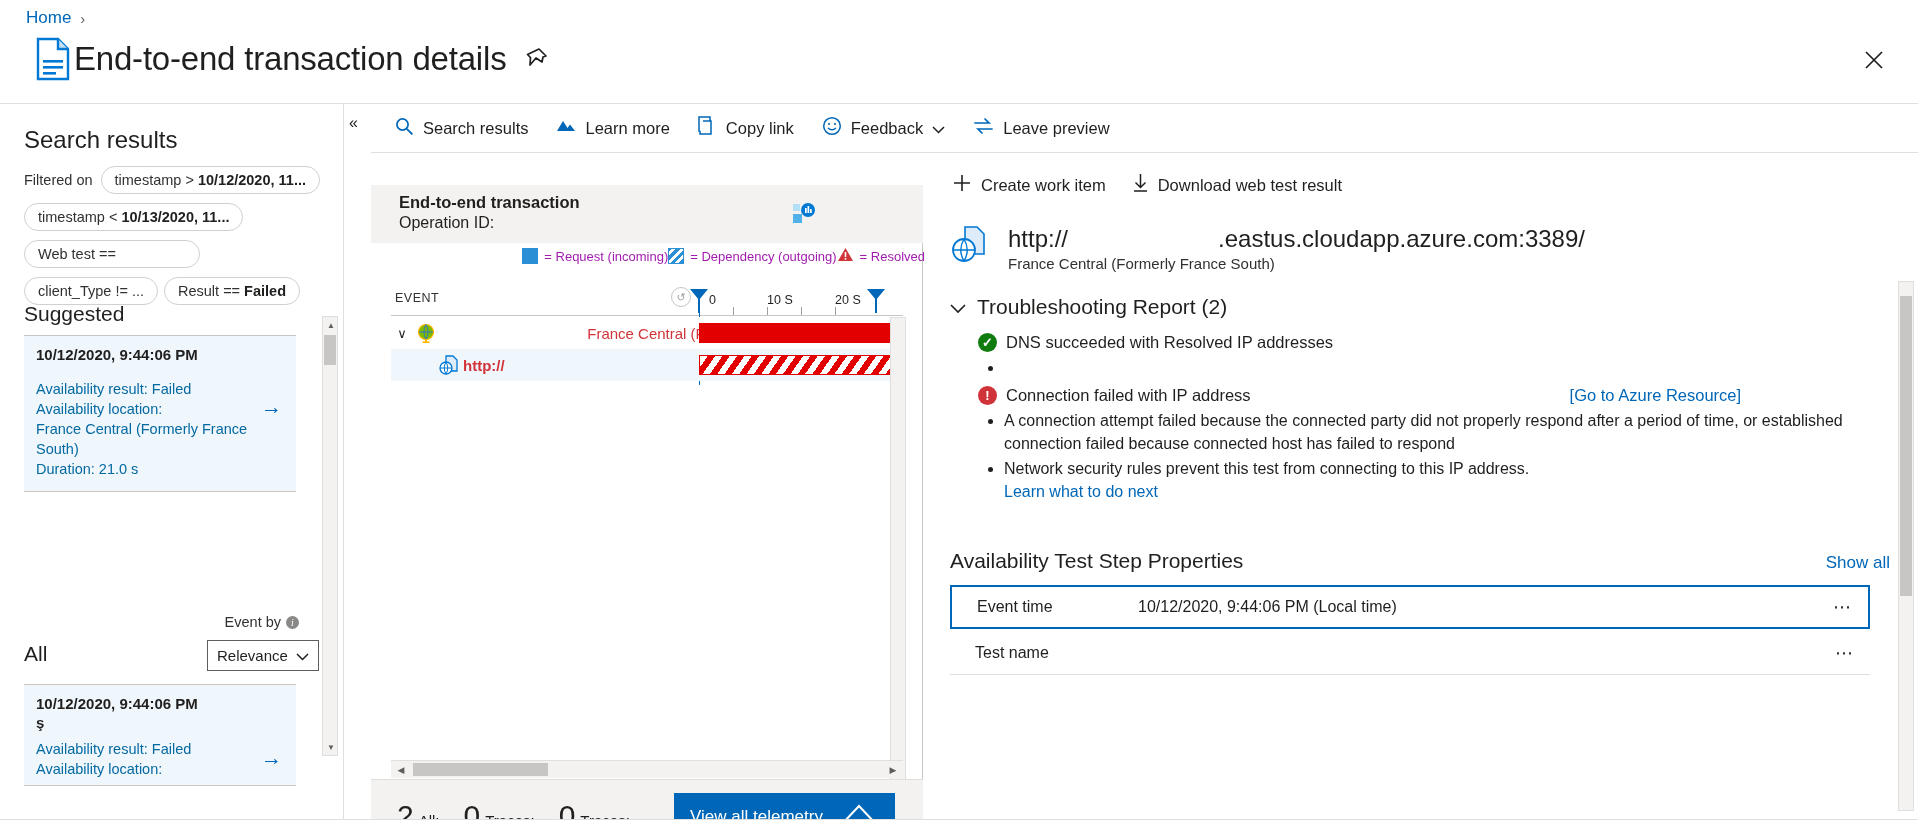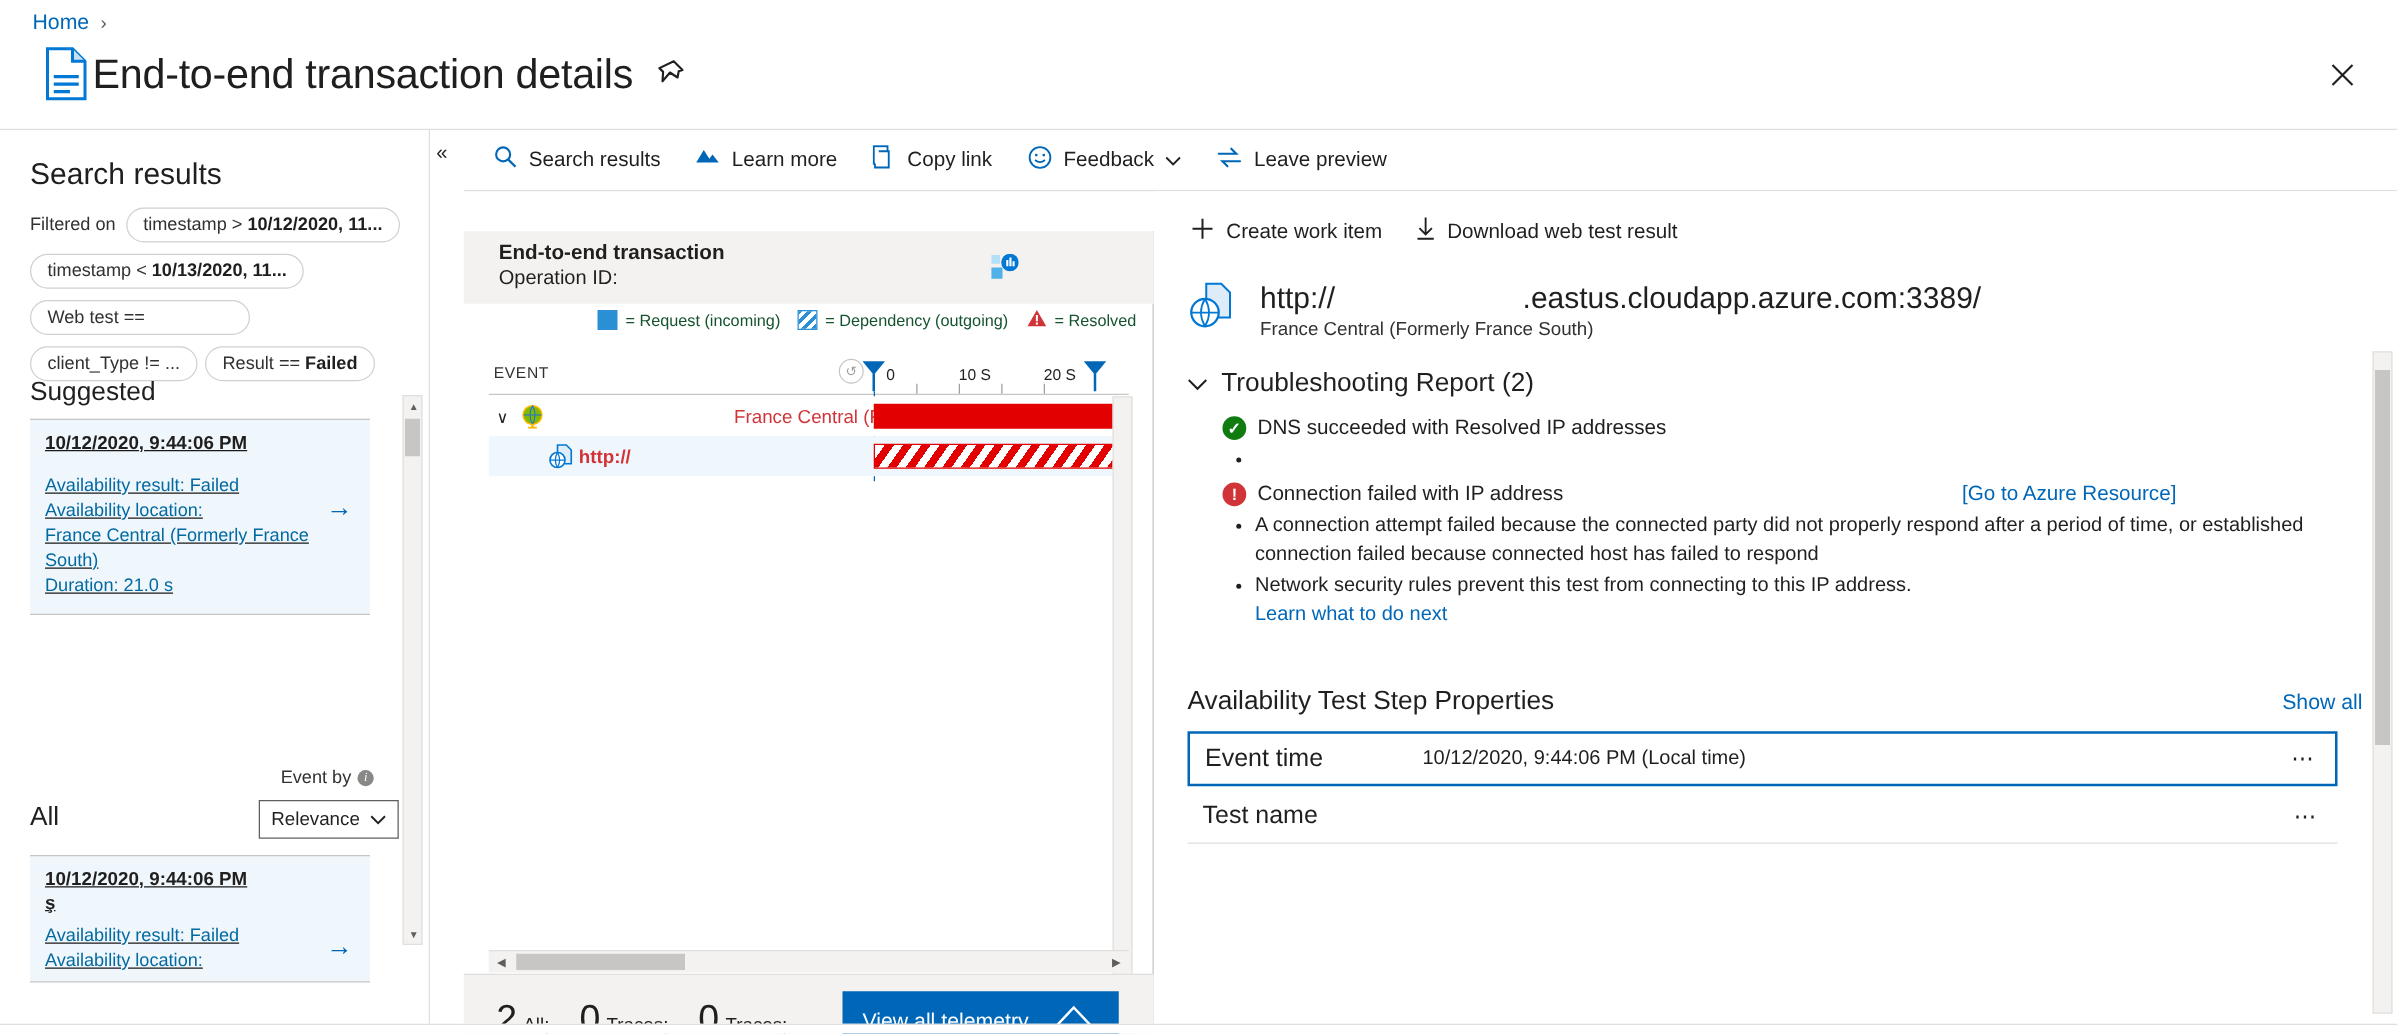--- a/index.html
+++ b/index.html
@@ -70,21 +70,21 @@
   }
   .pill b { font-weight: 700; color: #201f1e; }
 
   .suggested-hd {
     position: absolute; left: 24px; top: 198px;
     font-size: 21px; color: #201f1e;
   }
   .result-card {
     position: absolute; left: 24px; width: 272px;
     background: #eff6fc; border-top: 1px solid #c8c6c4; border-bottom: 1px solid #c8c6c4;
-    padding: 10px 12px 12px 12px; cursor: pointer; text-decoration: underline;
+    padding: 10px 12px 12px 12px; cursor: pointer;
   }
   .result-card.suggested { top: 231px; }
   .result-card .rc-time { font-size: 15px; font-weight: 700; color: #201f1e; margin-bottom: 16px; }
   .result-card .rc-sub  { font-size: 14.5px; color: #0369a1; line-height: 20px; }
   .rc-arrow {
     position: absolute; right: 14px; top: 60px;
     color: #0067b8; font-size: 21px; line-height: 1;
   }
 
   .sortby-lbl {
@@ -156,23 +156,23 @@
   }
   .e2e-head {
     position: absolute; left: 0; top: 0; width: 552px; height: 58px;
     background: #f3f2f1; padding: 8px 0 0 28px;
   }
   .e2e-title { font-size: 16.5px; font-weight: 700; color: #201f1e; }
   .e2e-opid  { font-size: 16px; color: #201f1e; margin-top: 2px; }
   .e2e-chart-icon { position: absolute; right: 108px; top: 18px; cursor: pointer; }
 
   .legend {
-    position: absolute; left: 0; top: 62px; width: 552px;
+    position: absolute; left: 16px; top: 62px; width: 552px;
     display: flex; align-items: center; justify-content: flex-end;
-    gap: 14px; padding-right: 14px; font-size: 13px; color: #14532d;
+    padding-right: 14px; font-size: 13px; color: #a21caf;
   }
   .legend-item { display: flex; align-items: center; gap: 6px; white-space: nowrap; }
   .sw-req { width: 16px; height: 16px; background: #2a8fd4; }
   .sw-dep {
     width: 16px; height: 16px; background: #fff; border: 1px solid #2a8fd4;
     background-image: repeating-linear-gradient(-45deg,#2a8fd4 0 3px,#ffffff 3px 6px);
   }
 
   .evt-headrow {
     position: absolute; left: 0; top: 100px; width: 552px; height: 30px;
@@ -298,21 +298,21 @@
   .show-all { font-size: 17px; color: #0067b8; cursor: pointer; }
 
   .prop-row {
     position: absolute; left: 26px; width: 920px; height: 44px;
     display: flex; align-items: center;
     border-bottom: 1px solid #e1dfdd;
   }
   .prop-row.selected { border: 2px solid #0067b8; }
   .prop-row.r1 { top: 432px; }
   .prop-row.r2 { top: 478px; border-top: none; }
-  .prop-key { width: 186px; padding-left: 12px; font-size: 20px; color: #201f1e; }
+  .prop-key { width: 186px; padding-left: 25px; font-size: 16px; color: #201f1e; }
   .prop-val { flex: 1; font-size: 16px; color: #201f1e; }
   .prop-menu { width: 50px; text-align: center; font-size: 18px; color: #201f1e; cursor: pointer; letter-spacing: 2px; }
 
   .right-vscroll {
     position: absolute; right: 4px; top: 128px; width: 16px; height: 530px;
     background: #f3f2f1; border: 1px solid #e1dfdd;
   }
   .right-vscroll .thumb { position: absolute; left: 1px; top: 14px; width: 12px; height: 300px; background: #c8c6c4; }
 
   .bottom-rule { position: absolute; left: 0; bottom: 0; width: 1918px; height: 8px; background: #fff; border-top: 1px solid #e1dfdd; }

